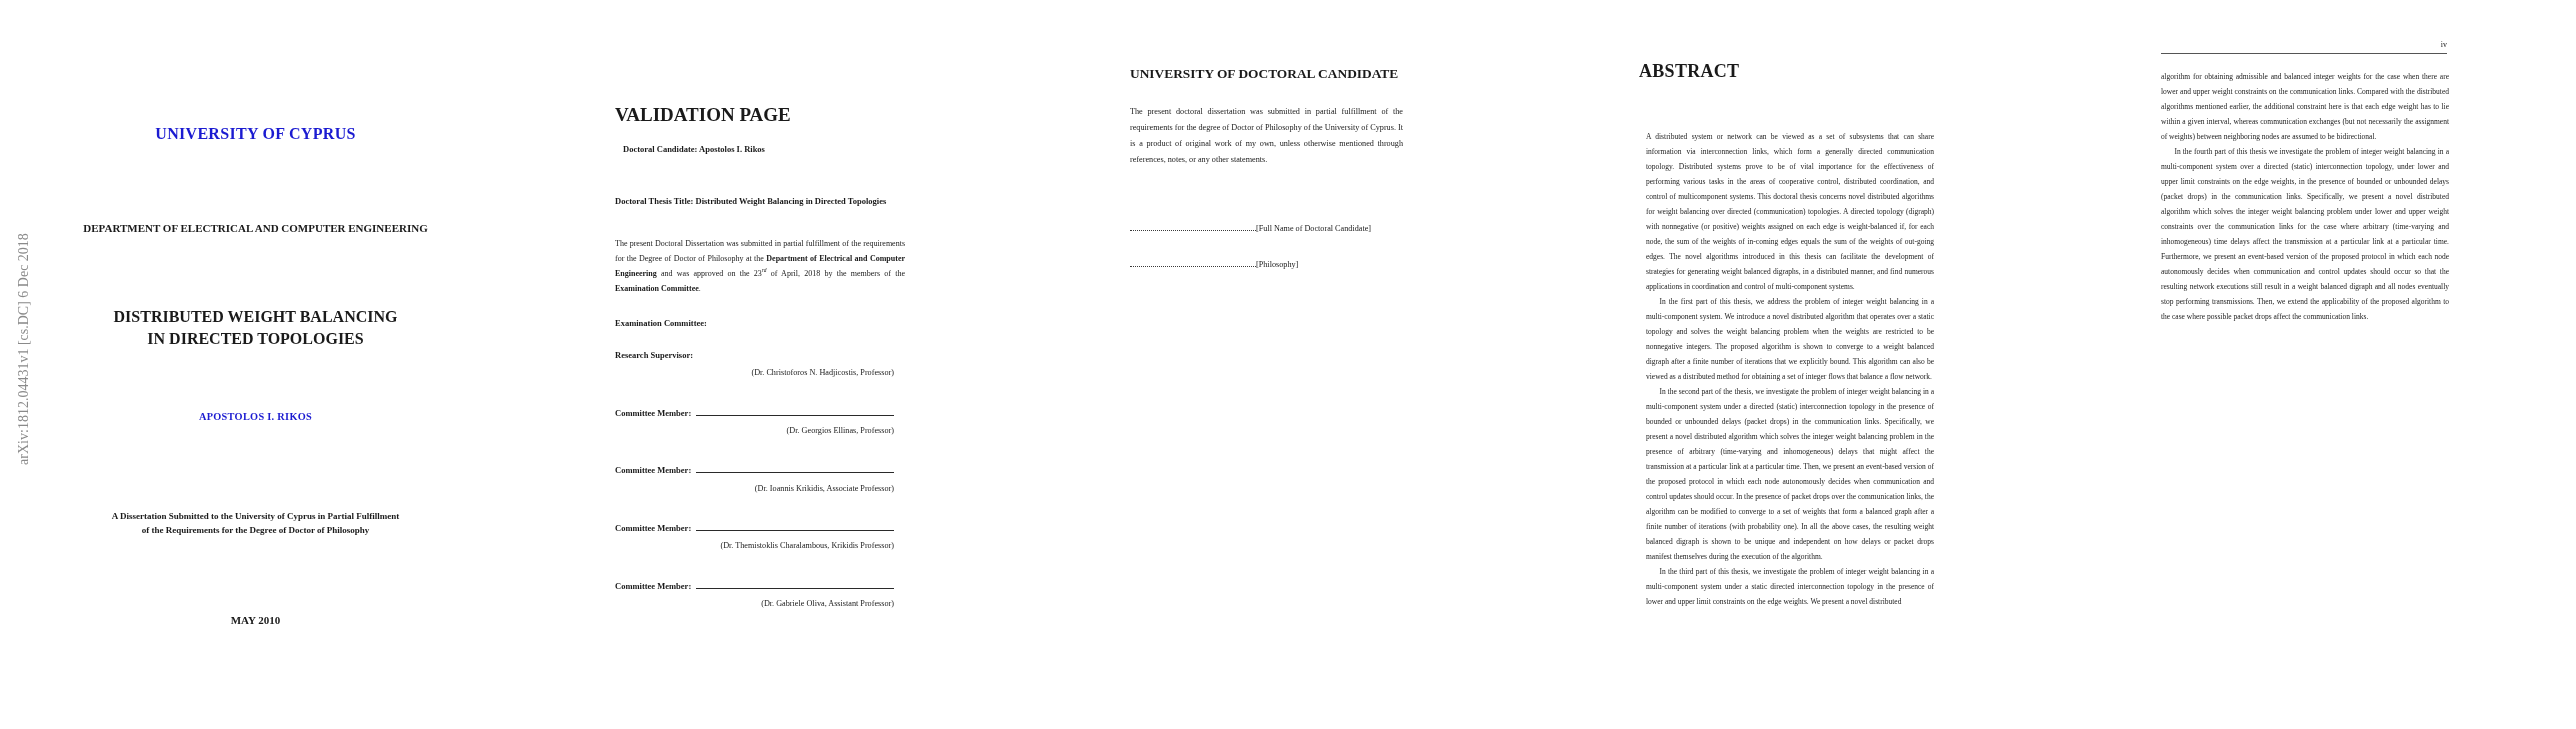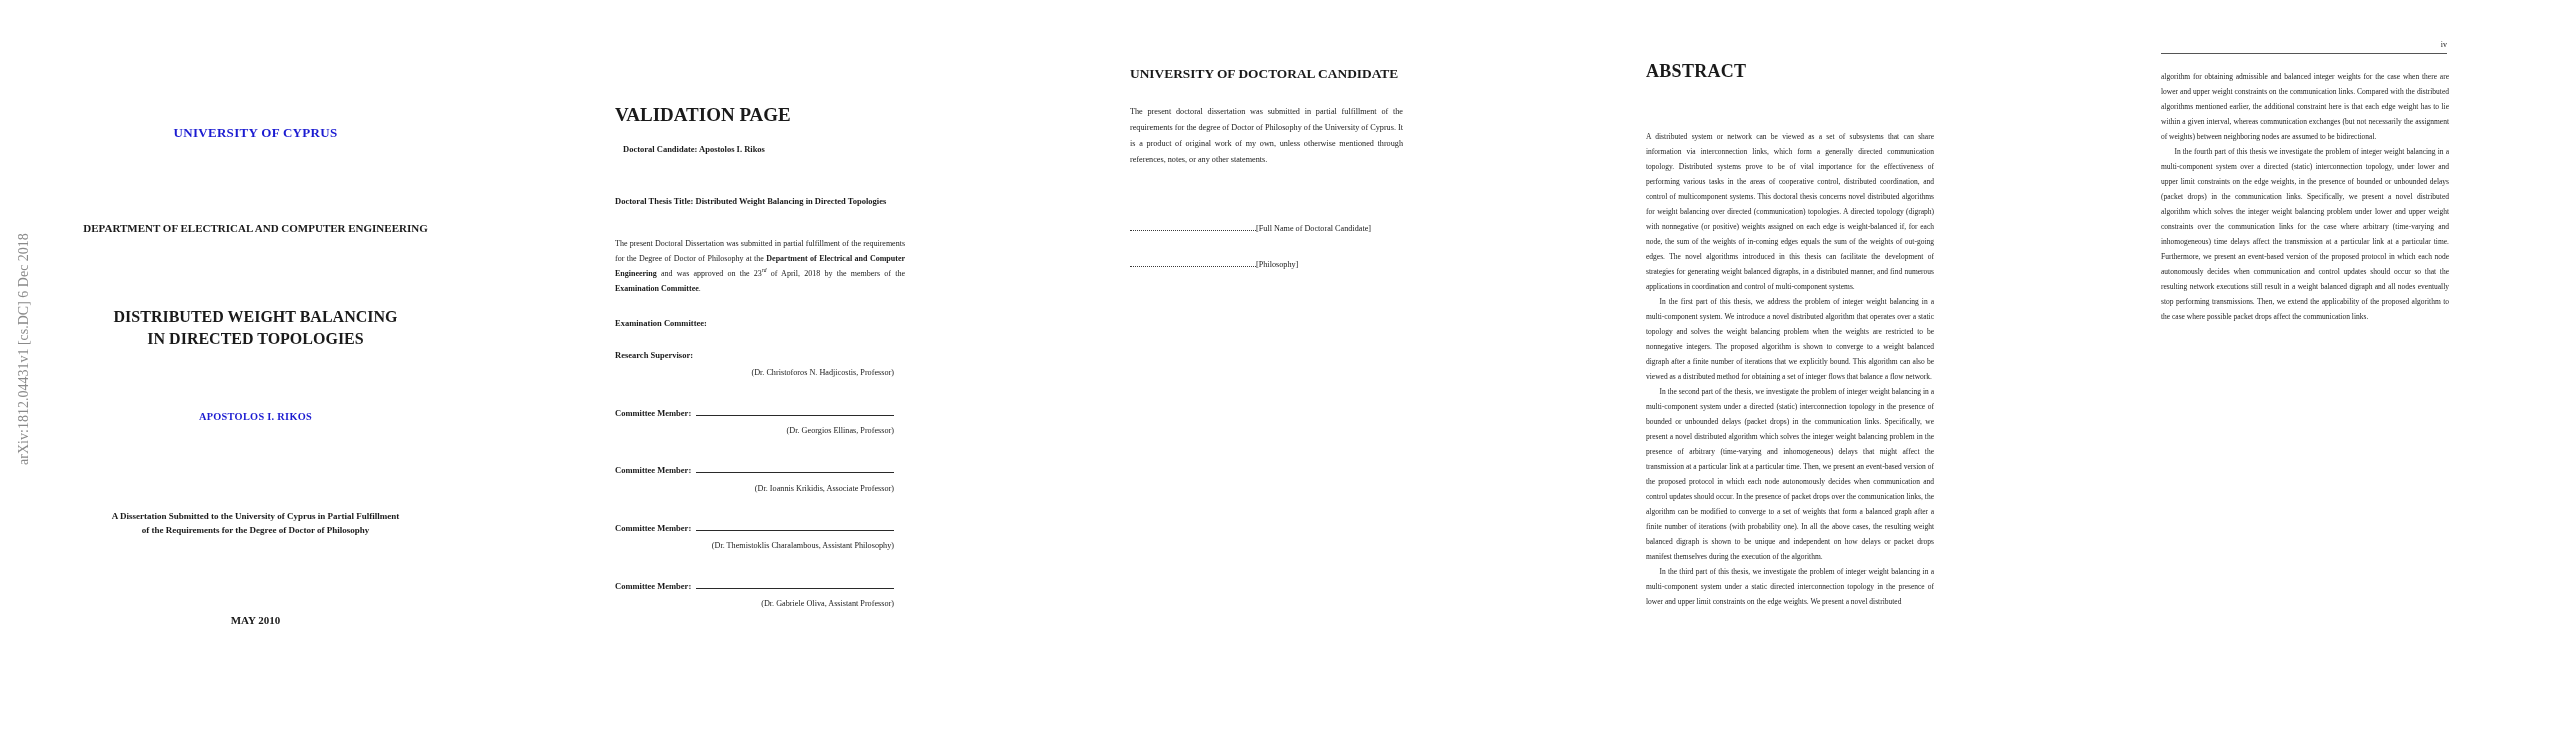--- a/index.html
+++ b/index.html
@@ -16,21 +16,21 @@
   .abs{position:absolute;}
 
   
   .arxiv-stamp{
     position:absolute;left:-110px;top:338px;width:267px;height:22px;
     transform:rotate(-90deg);color:#8a8a8a;font-size:14px;line-height:22px;
     text-align:center;white-space:nowrap;
   }
   .center-line{left:61px;width:389px;text-align:center;}
   .blue{color:#1b1bd1;}
-  .u-name{top:125px;font-size:13px;font-weight:bold;letter-spacing:0.3px;}
+  .u-name{top:125px;font-size:16px;font-weight:bold;letter-spacing:0.3px;}
   .dept{top:222px;font-size:11px;font-weight:bold;}
   .thesis-title{top:306px;font-size:16px;font-weight:bold;line-height:22px;}
   .author{top:411px;font-size:10.3px;font-weight:bold;letter-spacing:0.3px;}
   .statement{top:509px;font-size:9px;font-weight:bold;line-height:14px;}
   .t-date{top:614px;font-size:11px;font-weight:bold;}
 
   
   .v-heading{left:100px;top:104px;font-size:19px;font-weight:bold;white-space:nowrap;}
   .v-bold-line{left:100px;font-size:8.5px;font-weight:bold;white-space:nowrap;}
   .v-para{left:100px;top:236px;width:290px;text-align:justify;font-size:8px;line-height:15px;}
@@ -42,21 +42,21 @@
   .sig-rule{flex:1;border-bottom:0.9px solid #2a2a2a;height:0.6px;margin:0 0 1.8px 4.3px;align-self:flex-end;}
   .sig-name{left:100px;width:279px;text-align:right;font-size:8.2px;white-space:nowrap;}
 
   
   .d-heading{left:100px;top:66px;font-size:13.4px;font-weight:bold;white-space:nowrap;}
   .d-para{left:100px;top:104px;width:273px;text-align:justify;font-size:8.2px;line-height:16px;}
   .dot-row{left:100px;display:flex;align-items:baseline;font-size:8.2px;}
   .dots{width:126px;border-bottom:1.2px dotted #3a3a3a;align-self:flex-end;margin-bottom:1.8px;}
 
   
-  .a-heading{left:100px;top:61px;font-size:18px;font-weight:bold;letter-spacing:0.3px;}
+  .a-heading{left:93px;top:61px;font-size:18px;font-weight:bold;letter-spacing:0.3px;}
   .a-body{left:100px;width:288px;text-align:justify;font-size:7.5px;line-height:15px;}
   .a-body p{margin:0;}
   .a-body p.indent{text-indent:13.4px;}
   #page-abstract .a-body{top:129px;}
   #page-abstract2 .a-body{top:69px;}
   .p5-pagenum{left:100px;top:40px;width:286px;text-align:right;font-size:8px;}
   .p5-rule{left:100px;top:53px;width:286px;border-top:0.7px solid #555;height:0;}
 </style>
 </head>
 <body>
@@ -99,21 +99,21 @@
   <div class="abs sig-row" style="top:465px;">
     <span class="sig-label">Committee Member:</span>
     <span class="sig-rule"></span>
   </div>
   <div class="abs sig-name" style="top:484px;">(Dr. Ioannis Krikidis, Associate Professor)</div>
 
   <div class="abs sig-row" style="top:523px;">
     <span class="sig-label">Committee Member:</span>
     <span class="sig-rule"></span>
   </div>
-  <div class="abs sig-name" style="top:541px;">(Dr. Themistoklis Charalambous, Assistant Philosophy)</div>
+  <div class="abs sig-name" style="top:541px;">(Dr. Themistoklis Charalambous, Krikidis Professor)</div>
 
   <div class="abs sig-row" style="top:581px;">
     <span class="sig-label">Committee Member:</span>
     <span class="sig-rule"></span>
   </div>
   <div class="abs sig-name" style="top:599px;">(Dr. Gabriele Oliva, Assistant Professor)</div>
 </div>
 
 <div class="page" id="page-declaration">
   <div class="abs d-heading">UNIVERSITY OF DOCTORAL CANDIDATE</div>

